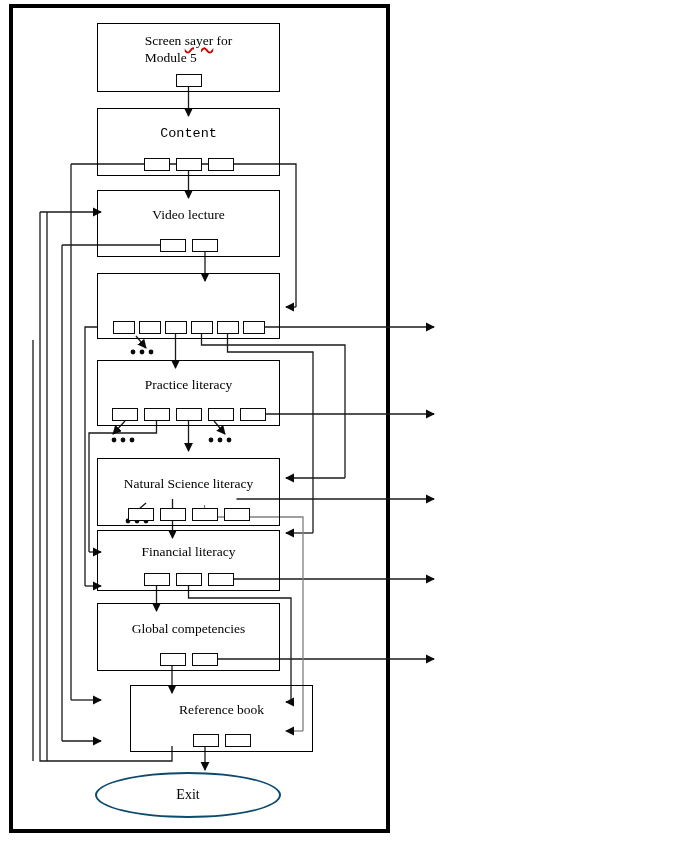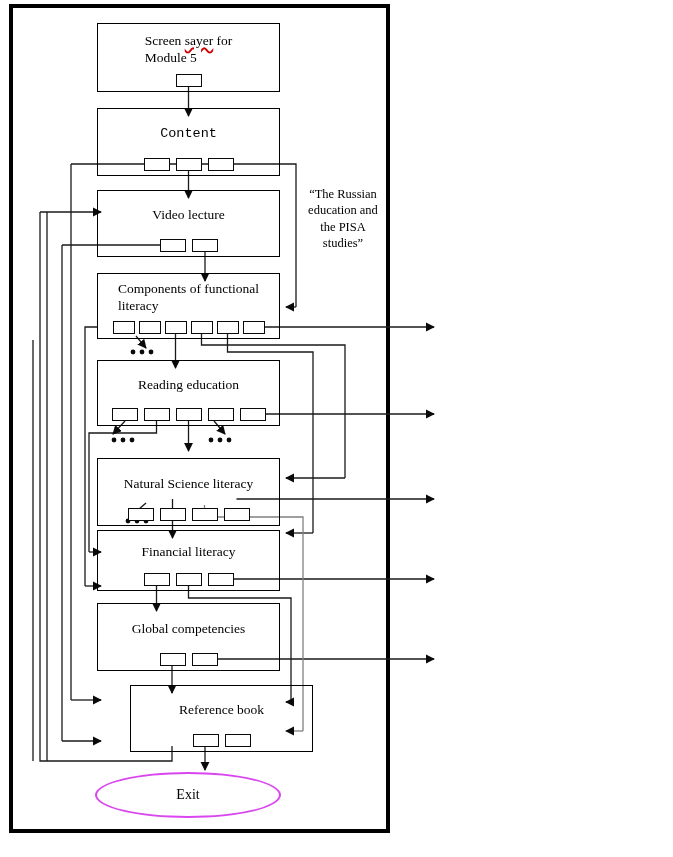--- a/index.html
+++ b/index.html
@@ -22,21 +22,21 @@
   .squiggle{text-decoration-line:underline;text-decoration-style:wavy;text-decoration-color:#cc0000;
             text-decoration-thickness:1.5px;text-underline-offset:2px;}
   
   .practice{position:absolute;left:432px;top:3px;width:222px;height:820px;border:2.5px solid #000;
             box-sizing:border-box;display:flex;align-items:center;justify-content:center;z-index:2;
             font-size:21px;background:transparent;}
   
   .note{position:absolute;left:297px;top:186px;width:92px;text-align:center;font-size:12.5px;
         line-height:1.3;white-space:pre-line;z-index:2;}
   
-  .exit{position:absolute;left:95px;top:772px;width:186px;height:46px;border:2px solid #d946ef;
+  .exit{position:absolute;left:95px;top:772px;width:186px;height:46px;border:2px solid #0c4a6e;
         border-radius:50%;box-sizing:border-box;background:#fff;display:flex;align-items:center;
         justify-content:center;font-size:14px;z-index:2;}
 </style>
 </head>
 <body>
 
 <div id="stage">
 
   <div class="frame"></div>
 
@@ -131,34 +131,32 @@
 
   <div class="fbox" style="top:190px;height:67px;">
     <div class="lbl">Video lecture</div>
     <div class="btn-row">
         <span class="ubtn"></span>
         <span class="ubtn"></span>
       </div>
   </div>
 
   <div class="fbox" style="top:273px;height:66px;">
-    <div class="lbl">Components of functional
-literacy</div>
     <div class="btn-row tight">
         <span class="ubtn"></span>
         <span class="ubtn"></span>
         <span class="ubtn"></span>
         <span class="ubtn"></span>
         <span class="ubtn"></span>
         <span class="ubtn"></span>
       </div>
   </div>
 
   <div class="fbox" style="top:360px;height:66px;">
-    <div class="lbl">Reading education</div>
+    <div class="lbl">Practice literacy</div>
     <div class="btn-row">
         <span class="ubtn"></span>
         <span class="ubtn"></span>
         <span class="ubtn"></span>
         <span class="ubtn"></span>
         <span class="ubtn"></span>
       </div>
   </div>
 
   <div class="fbox" style="top:458px;height:68px;">
@@ -189,23 +187,19 @@
   </div>
 
   <div class="fbox" style="top:685px;height:67px;margin-left:33px;">
     <div class="lbl">Reference book</div>
     <div class="btn-row">
         <span class="ubtn"></span>
         <span class="ubtn"></span>
       </div>
   </div>
 
-  <div class="note">“The Russian
-education and
-the PISA
-studies”</div>
 
 
   <div class="exit">
     <span>Exit</span>
   </div>
 
 </div>
 
 </body></html>

